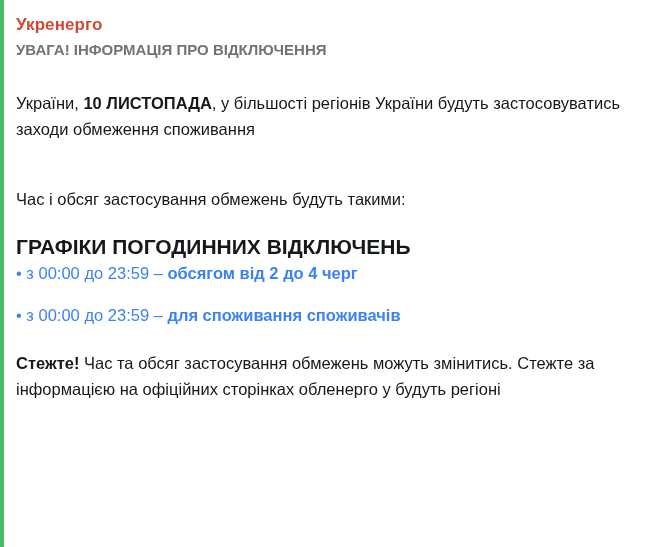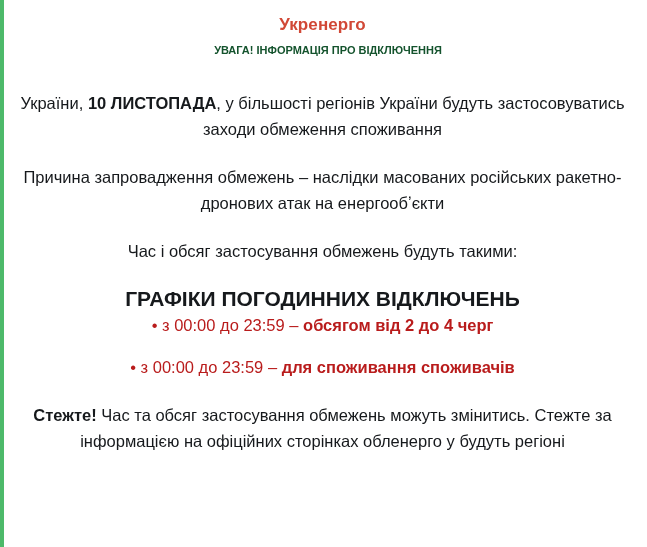--- a/index.html
+++ b/index.html
@@ -13,44 +13,43 @@
     font-family: "Liberation Sans", sans-serif;
     overflow: hidden;
   }
   .message {
     position: relative;
     width: 647px;
     height: 547px;
     box-sizing: border-box;
     background: #ffffff;
     padding: 14px 18px 10px 16px;
-    text-align: center;
   }
   .accent-bar {
     position: absolute;
     left: 0;
     top: 0;
     width: 4px;
     height: 547px;
     background: #4dba6a;
   }
   .channel-name {
     color: #d14836;
     font-size: 17px;
     font-weight: bold;
     line-height: 22px;
     margin: 0 0 2px 0;
     letter-spacing: 0.1px;
   }
   .headline {
-    color: #14532d;
-    font-size: 11px;
+    color: #737373;
+    font-size: 15px;
     font-weight: bold;
     line-height: 24px;
-    margin: 0 0 6px 11px;
+    margin: 0 0 6px 0;
   }
   .para {
     color: #16191c;
     font-size: 16.5px;
     line-height: 26px;
     margin: 0;
   }
   .para b {
     font-weight: bold;
   }
@@ -61,21 +60,21 @@
     height: 16px;
   }
   .section-title {
     color: #16191c;
     font-size: 21px;
     font-weight: bold;
     line-height: 26px;
     margin: 0;
   }
   .bullet-line {
-    color: #b91c1c;
+    color: #3b82f6;
     font-size: 16.5px;
     line-height: 26px;
     margin: 0;
   }
 </style>
 </head>
 <body>
 
 <div class="message">
 
@@ -84,21 +83,20 @@
   <div class="channel-name">Укренерго</div>
 
   <div class="headline">УВАГА! ІНФОРМАЦІЯ ПРО ВІДКЛЮЧЕННЯ</div>
 
   <div class="spacer"></div>
 
   <p class="para"><span>України, </span><b>10 ЛИСТОПАДА</b><span>, у більшості регіонів України будуть застосовуватись заходи обмеження споживання</span></p>
 
   <div class="spacer"></div>
 
-  <p class="para">Причина запровадження обмежень – наслідки масованих російських ракетно-дронових атак на енергообʼєкти</p>
 
   <div class="spacer"></div>
 
   <p class="para">Час і обсяг застосування обмежень будуть такими:</p>
 
   <div class="spacer"></div>
 
   <p class="section-title">ГРАФІКИ ПОГОДИННИХ ВІДКЛЮЧЕНЬ</p>
   <p class="bullet-line"><span>• з 00:00 до 23:59 – </span><b>обсягом від 2 до 4 черг</b></p>
 

